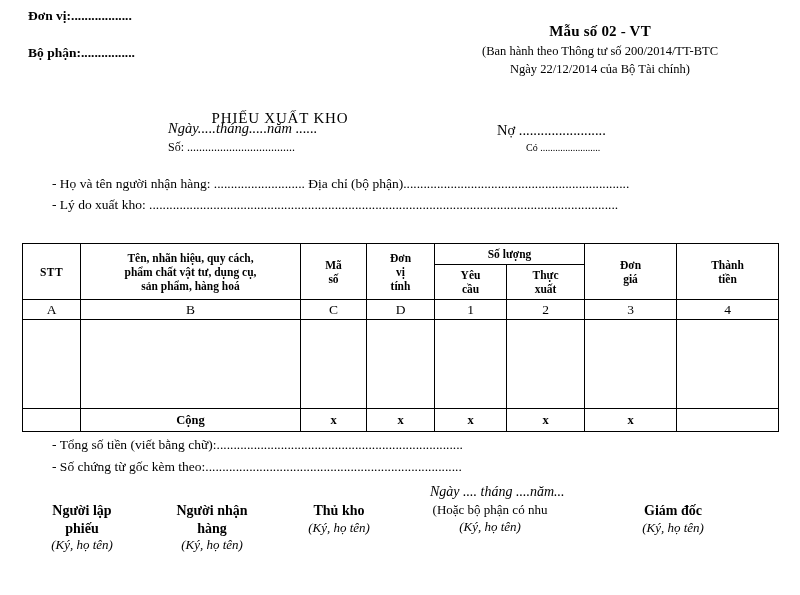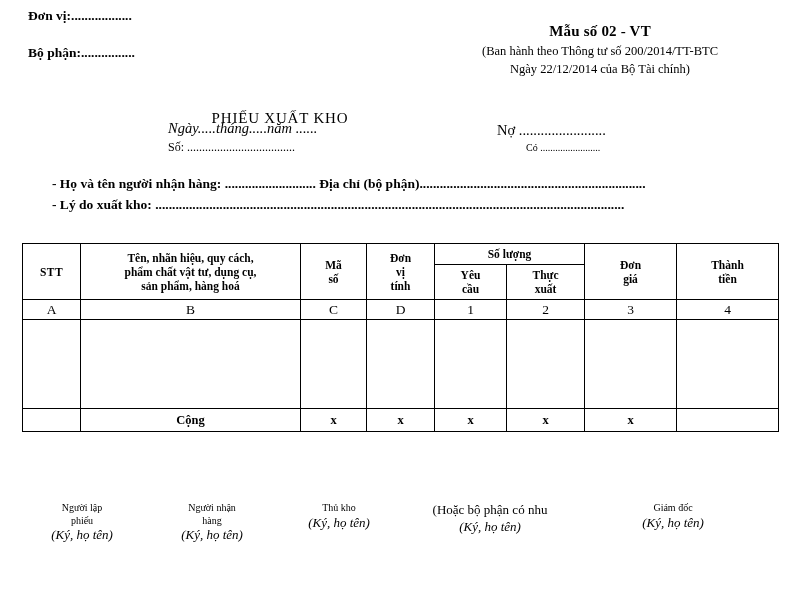--- a/index.html
+++ b/index.html
@@ -100,21 +100,20 @@
     position: absolute;
     left: 52px;
     top: 173px;
     width: 700px;
   }
   .info-line {
     font-size: 13.5px;
     line-height: 1.56;
     white-space: nowrap;
     overflow: hidden;
-    font-weight: bold;
   }
 
   
   .tbl-wrap {
     position: absolute;
     left: 22px;
     top: 243px;
     width: 756px;
   }
   table.main {
@@ -182,22 +181,22 @@
     top: 502px;
     width: 800px;
     height: 93px;
   }
   .sig-col {
     position: absolute;
     text-align: center;
     top: 0;
   }
   .sig-col .sig-title {
-    font-weight: normal;
-    font-size: 10px;
+    font-weight: bold;
+    font-size: 14px;
     line-height: 1.25;
   }
   .sig-col .sig-note {
     font-style: italic;
     font-size: 13px;
     line-height: 1.3;
   }
   .sig-col .sig-paren {
     font-size: 13px;
     line-height: 1.3;
@@ -314,21 +313,26 @@
           <td class="xmark">x</td>
           <td class="xmark">x</td>
           <td class="xmark">x</td>
           <td class="xmark">x</td>
           <td class="xmark"></td>
         </tr>
       </tbody>
     </table>
   </div>
 
-
+  <div class="totals">
+    <div class="info-line">- Tổng số tiền (viết bằng chữ):.........................................................................</div>
+    <div class="info-line">- Số chứng từ gốc kèm theo:............................................................................</div>
+  </div>
+
+  <div class="sig-date">Ngày .... tháng ....năm...</div>
 
   <div class="sig-row">
 
     <div class="sig-col sig-1">
       <div class="sig-title">Người lập</div>
       <div class="sig-title">phiếu</div>
       <div class="sig-note">(Ký, họ tên)</div>
     </div>
 
     <div class="sig-col sig-2">

